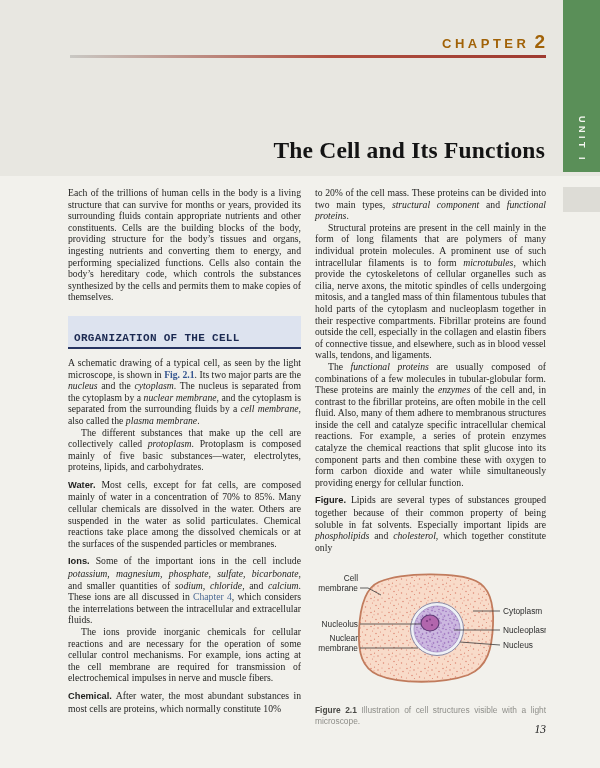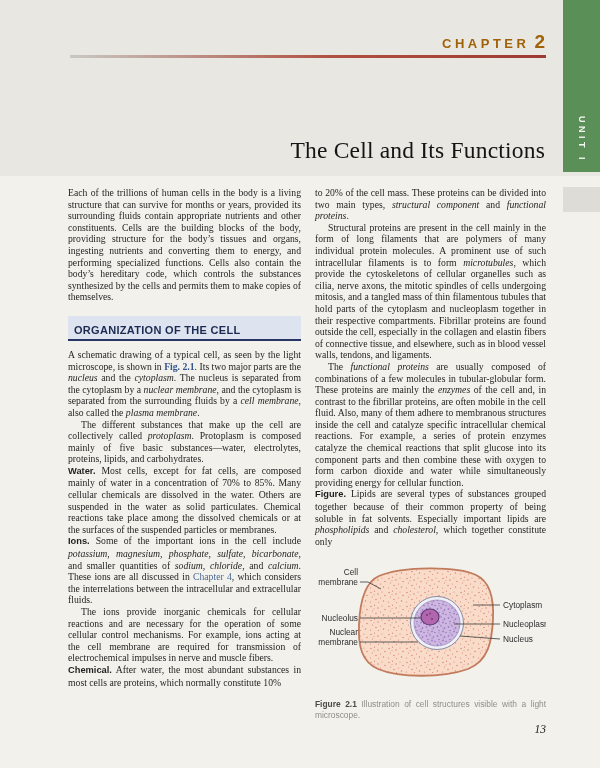--- a/index.html
+++ b/index.html
@@ -39,34 +39,34 @@
     writing-mode:vertical-rl;text-orientation:sideways;
     color:#f4f6f0;font-family:"Liberation Sans",sans-serif;font-weight:bold;
     font-size:9px;letter-spacing:3.5px;white-space:nowrap;
   }
   .side-tab2{position:absolute;top:187px;right:0;width:37px;height:25px;background:var(--side_tab2_bg);}
   .chapter-label{position:absolute;top:31px;right:55px;color:#a16207;font-family:"Liberation Sans",sans-serif;font-weight:bold;white-space:nowrap;}
   .chapter-label .word{font-size:13px;letter-spacing:3.5px;vertical-align:baseline;}
   .chapter-label .num{font-size:19px;margin-left:5px;letter-spacing:0;}
   .chapter-rule{position:absolute;top:55px;left:70px;width:476px;height:2.6px;
     background:linear-gradient(to right,var(--rule_gradient_start),#b05040 55%,var(--rule_gradient_end));}
-  .page-title{position:absolute;top:137px;right:55px;font-size:23.5px;font-weight:normal;color:#141414;letter-spacing:0.2px;}
+  .page-title{position:absolute;top:137px;right:55px;font-size:23.5px;font-weight:bold;color:#141414;letter-spacing:0.2px;}
   .col{position:absolute;top:187px;}
   .col-left{left:68px;width:233px;}
   .col-right{left:315px;width:231px;}
   p.body-para{margin:0;font-size:9.7px;line-height:11.6px;text-align:justify;color:var(--body_text);}
   p.body-para.indent{text-indent:13px;}
-  p.body-para.gap{}
+  p.body-para.gap{margin-top:6px;}
   .lead{font-family:"Liberation Sans",sans-serif;font-weight:bold;font-size:9.3px;}
   .xref{color:var(--xref_color);font-weight:bold;font-style:normal;}
   .xref-light{color:var(--xref_light);}
   .section-heading{
     background:var(--heading_band_bg);border-bottom:2px solid var(--heading_rule);
-    color:var(--heading_text);font-family:Liberation Sans, sans-serif;font-weight:bold;
-    font-size:11px;letter-spacing:0.3px;padding:8px 6px 3px 6px;margin:13px 0 8px 0;
+    color:var(--heading_text);font-family:Liberation Mono, monospace;font-weight:bold;
+    font-size:11px;letter-spacing:0.3px;padding:16px 6px 3px 6px;margin:13px 0 8px 0;
   }
   .figure-block{margin-top:15px;}
   svg.cell-figure{display:block;width:231px;height:120px;}
   .cell-body{fill:var(--cell_fill);stroke:var(--cell_outline);stroke-width:1.8;}
   .nuc-outer{fill:#eef1f6;stroke:var(--membrane_ring);stroke-width:1;}
   .nuc-inner{fill:var(--nucleus_fill);stroke:#a18fc2;stroke-width:0.8;}
   .nucleolus{fill:var(--nucleolus_fill);stroke:var(--nucleolus_outline);stroke-width:1.2;}
   .nucleolus-dot{fill:#7a3b80;}
   .cell-dot{fill:var(--cell_stipple);}
   .nuc-dot{fill:var(--nucleus_stipple);stroke:var(--nucleus_stipple);stroke-width:0.5;}

